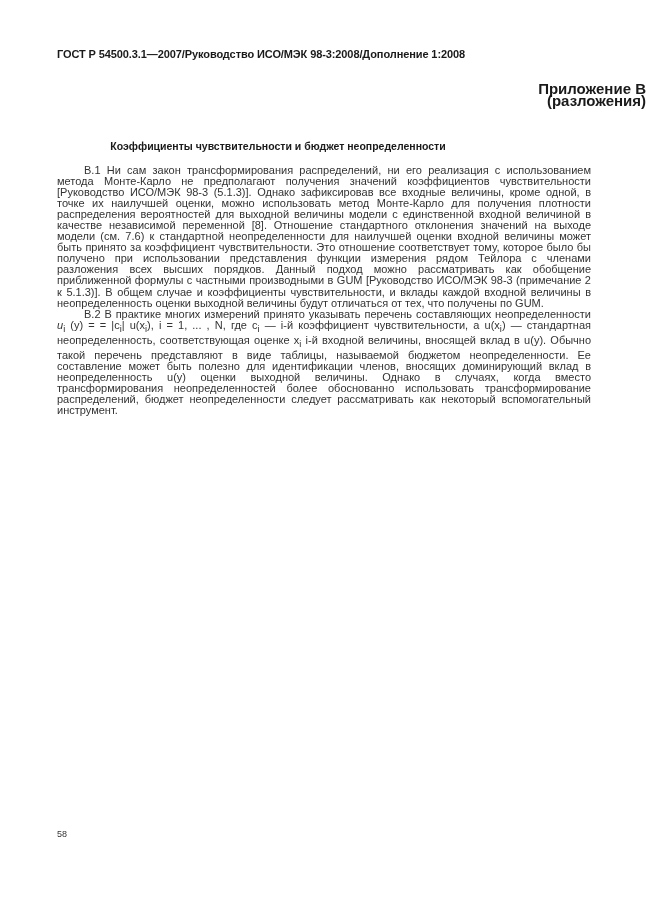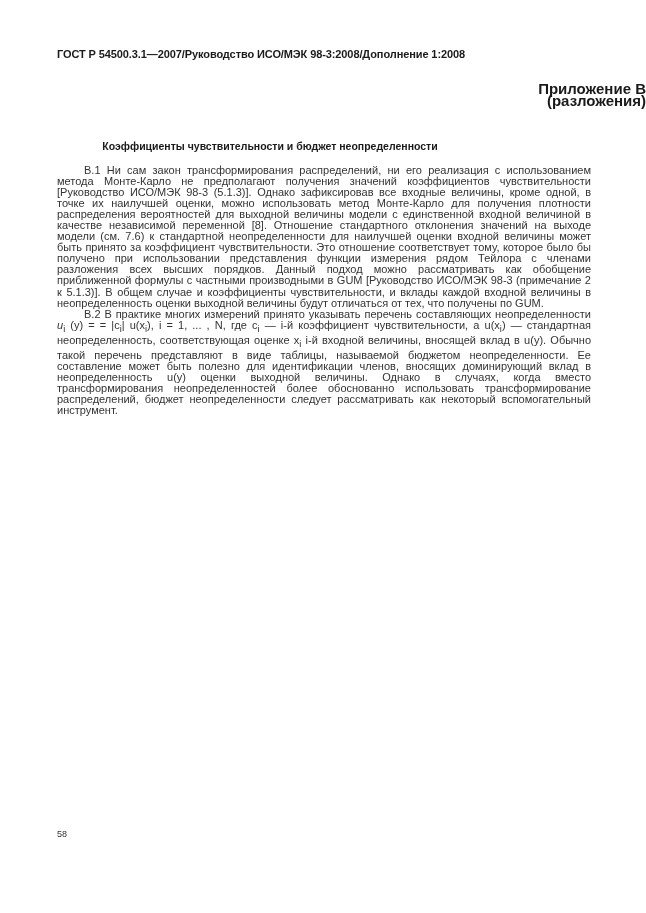--- a/index.html
+++ b/index.html
@@ -2,21 +2,21 @@
 <html><head>
 <meta charset="utf-8">
 <style>
   html, body { margin: 0; padding: 0; background: #ffffff; }
   body { width: 646px; height: 913px; position: relative; overflow: hidden;
          font-family: "Liberation Sans", sans-serif; color: #2a2a2a; }
   .header { position: absolute; left: 57px; top: 48px; font-size: 11px; font-weight: bold; color: #1a1a1a; letter-spacing: -0.1px; white-space: nowrap; }
   .annex { position: absolute; left: 0; width: 646px; text-align: right; font-size: 15px; font-weight: bold; color: #1a1a1a; }
   .annex.t1 { top: 80px; }
   .annex.t2 { top: 92px; }
-  .title { position: absolute; left: 0; width: 540px; top: 140px; text-align: center; font-size: 10.5px; font-weight: bold; color: #1a1a1a; }
+  .title { position: absolute; left: 8px; width: 540px; top: 140px; text-align: center; font-size: 10.5px; font-weight: bold; color: #1a1a1a; }
   .body { position: absolute; left: 57px; width: 534px; top: 165px; font-size: 11px; line-height: 11.05px; text-align: justify; color: #333; }
   .body p { margin: 0; text-indent: 27px; }
   .body i { font-style: italic; }
   .pagenum { position: absolute; left: 57px; top: 829px; font-size: 9px; color: #333; text-align: right; }
 </style>
 </head>
 <body>
 
 <div class="header">ГОСТ Р 54500.3.1—2007/Руководство ИСО/МЭК 98-3:2008/Дополнение 1:2008</div>
 

